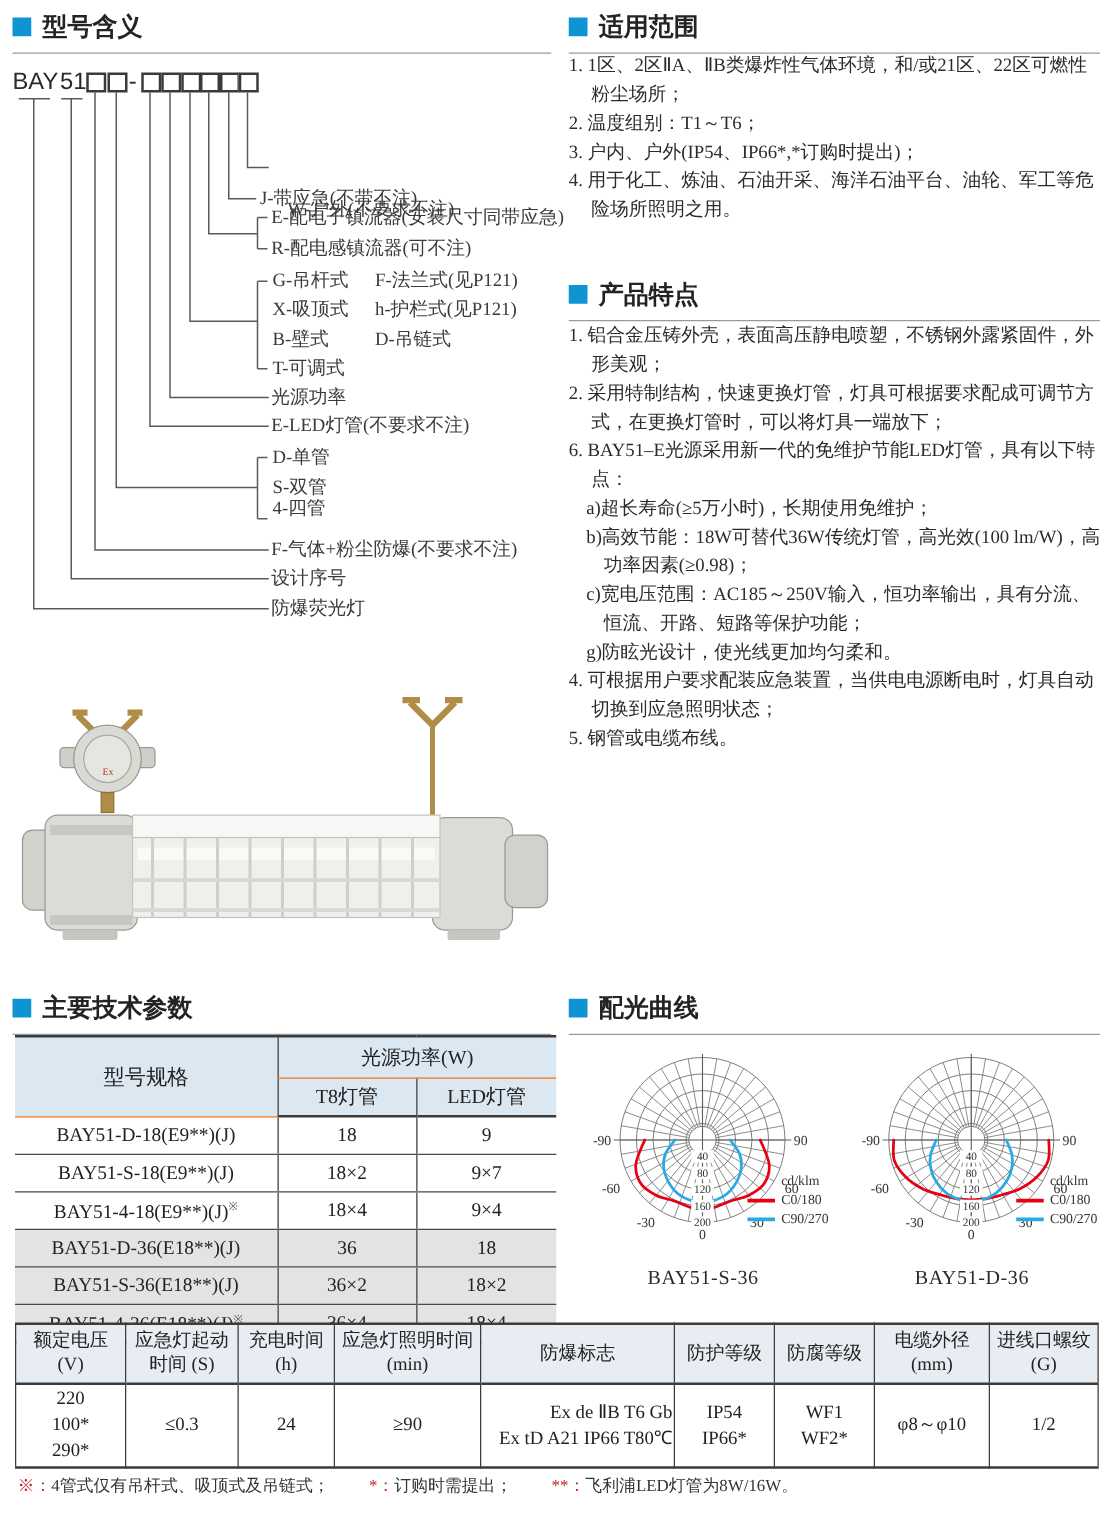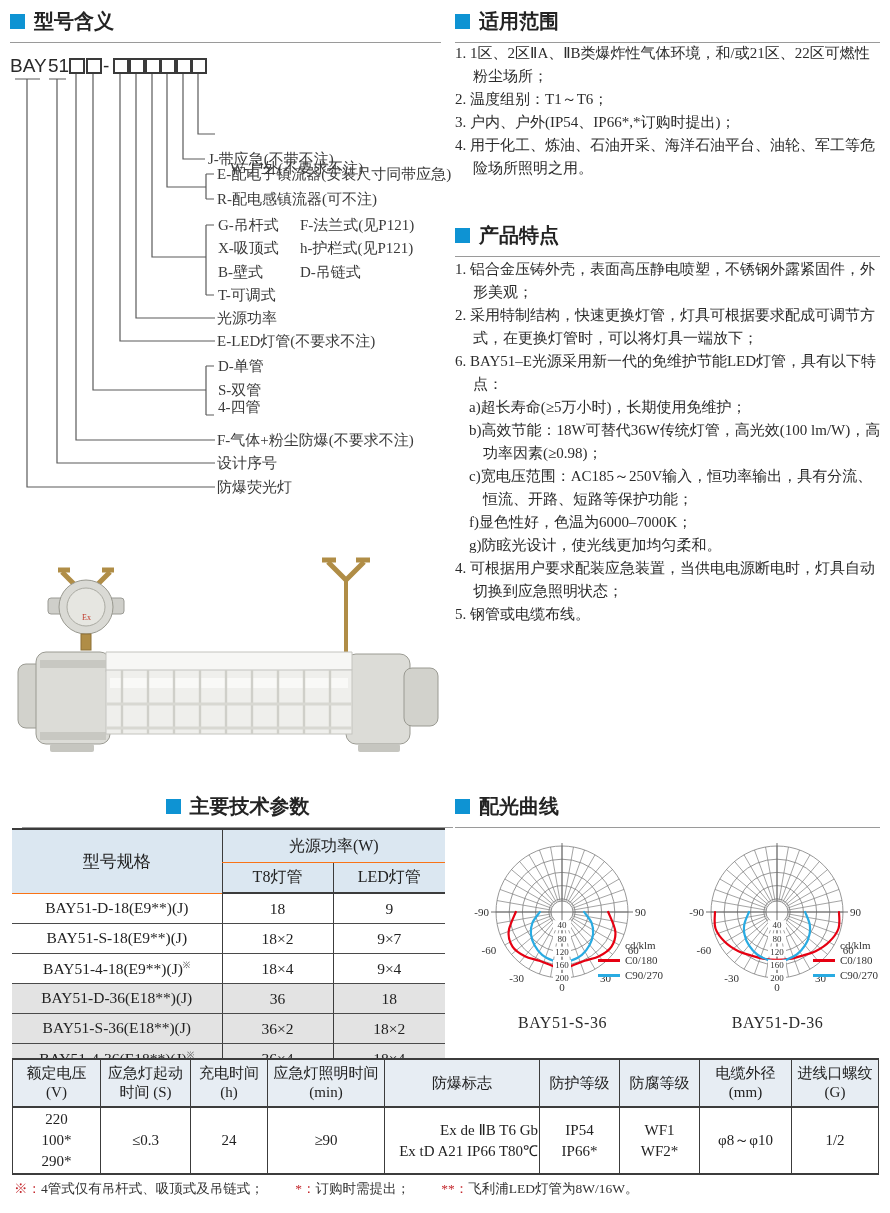--- a/index.html
+++ b/index.html
@@ -65,21 +65,21 @@
     <span>型号含义</span>
   </div>
   <div class="sec-head" style="left:455px;top:8px;width:425px;">
     <span class="sq"></span>
     <span>适用范围</span>
   </div>
   <div class="sec-head" style="left:455px;top:222px;width:425px;">
     <span class="sq"></span>
     <span>产品特点</span>
   </div>
-  <div class="sec-head" style="left:22px;top:793px;width:431px;justify-content:center;">
+  <div class="sec-head" style="left:10px;top:793px;width:431px;">
     <span class="sq"></span>
     <span>主要技术参数</span>
   </div>
   <div class="sec-head" style="left:455px;top:793px;width:425px;">
     <span class="sq"></span>
     <span>配光曲线</span>
   </div>
 
   <div class="diagram">
     <svg width="440" height="455" viewBox="0 0 440 455">
@@ -137,21 +137,20 @@
     <div class="f0">4. 用于化工、炼油、石油开采、海洋石油平台、油轮、军工等危险场所照明之用。</div>
   </div>
 
   <div class="txtcol" style="left:455px;top:258px;">
     <div class="f0">1. 铝合金压铸外壳，表面高压静电喷塑，不锈钢外露紧固件，外形美观；</div>
     <div class="f0">2. 采用特制结构，快速更换灯管，灯具可根据要求配成可调节方式，在更换灯管时，可以将灯具一端放下；</div>
     <div class="f0">6. BAY51–E光源采用新一代的免维护节能LED灯管，具有以下特点：</div>
     <div class="f1">a)超长寿命(≥5万小时)，长期使用免维护；</div>
     <div class="f1">b)高效节能：18W可替代36W传统灯管，高光效(100 lm/W)，高功率因素(≥0.98)；</div>
     <div class="f1">c)宽电压范围：AC185～250V输入，恒功率输出，具有分流、恒流、开路、短路等保护功能；</div>
-    <div class="f1">f)显色性好，色温为6000–7000K；</div>
     <div class="f1">g)防眩光设计，使光线更加均匀柔和。</div>
     <div class="f0">4. 可根据用户要求配装应急装置，当供电电源断电时，灯具自动切换到应急照明状态；</div>
     <div class="f0">5. 钢管或电缆布线。</div>
   </div>
 
   <div style="position:absolute;left:10px;top:540px;width:436px;height:225px;">
     <svg width="436" height="225" viewBox="0 0 436 225">
 
       <g fill="none" stroke="#b08d46" stroke-width="5">
         <path d="M52 32 L68 48 L84 48 L100 32"></path>

